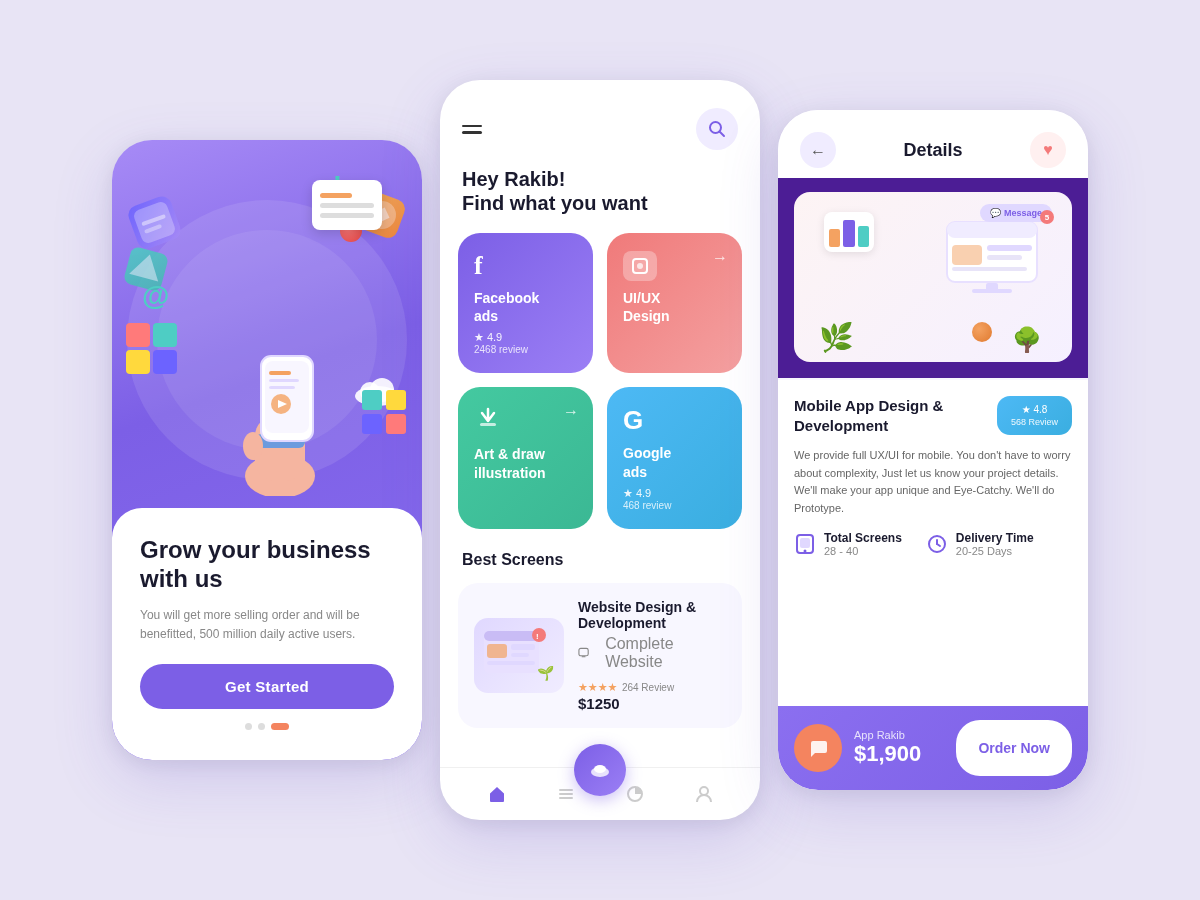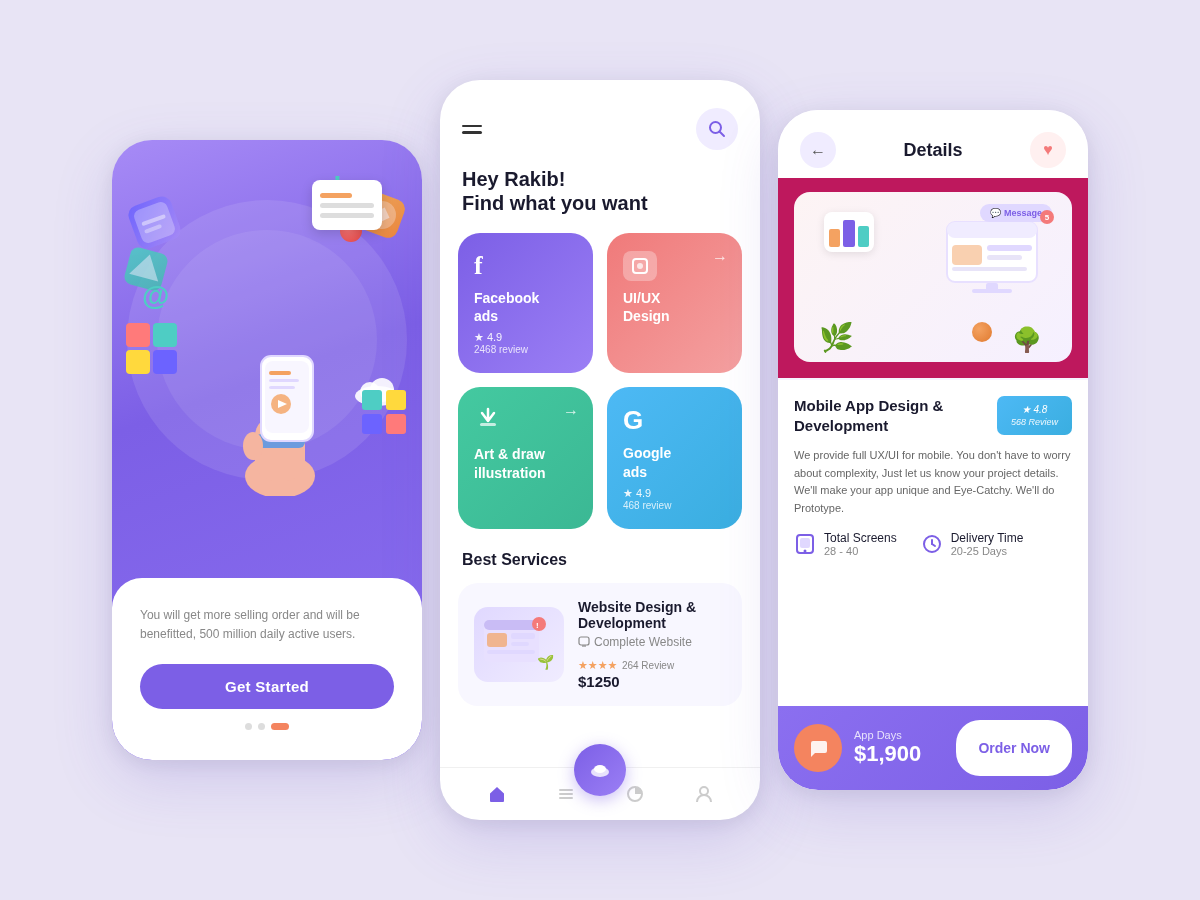--- a/index.html
+++ b/index.html
@@ -243,21 +243,21 @@
       width: 90px; height: 75px;
       background: linear-gradient(135deg, #e0d8ff, #f0ecff);
       border-radius: 14px;
       flex-shrink: 0;
       position: relative;
       overflow: hidden;
       display: flex; align-items: center; justify-content: center;
     }
     .service-info { flex: 1; }
     .service-name { font-size: 14px; font-weight: 700; color: #1a1a2e; margin-bottom: 4px; }
-    .service-type { font-size: 12px; color: #888; margin-bottom: 6px; display: flex; align-items: center; gap: 4px; }
+    .service-type { font-size: 16px; color: #888; margin-bottom: 6px; display: flex; align-items: center; gap: 16px; }
     .service-stars { color: #f4a261; font-size: 11px; }
     .service-reviews { font-size: 10px; color: #888; }
     .service-price { font-size: 15px; font-weight: 700; color: #1a1a2e; }
     .phone2-nav {
       margin-top: auto;
       display: flex;
       justify-content: space-around;
       align-items: center;
       padding: 16px 22px;
       border-top: 1px solid #f0f0f0;
@@ -304,21 +304,21 @@
     }
     .details-title { font-size: 18px; font-weight: 700; color: #1a1a2e; }
     .heart-btn {
       width: 36px; height: 36px;
       border-radius: 50%;
       background: #fff0f0;
       display: flex; align-items: center; justify-content: center;
       cursor: pointer; border: none; font-size: 16px; color: #f47a7a;
     }
     .phone3-hero {
-      background: #be185d;
+      background: #4c1d95;
       padding: 14px 16px 16px;
       position: relative;
     }
     .hero-illustration {
       width: 100%;
       height: 170px;
       background: linear-gradient(135deg, #fdf4f4, #f5f0ff);
       border-radius: 16px;
       display: flex; align-items: center; justify-content: center;
       position: relative;
@@ -337,33 +337,32 @@
     .bar { flex: 1; border-radius: 2px; }
     .bar1 { height: 60%; background: #f4a261; }
     .bar2 { height: 90%; background: #7c5fe6; }
     .bar3 { height: 70%; background: #4ecdc4; }
     .phone3-content { padding: 16px; flex: 1; background: #fff; margin-top: 2px; }
     .product-row { display: flex; justify-content: space-between; align-items: center; margin-bottom: 12px; }
     .product-name { font-size: 15px; font-weight: 700; color: #1a1a2e; line-height: 1.3; max-width: 160px; }
     .rating-badge {
       background: linear-gradient(135deg, #4db9f5, #3aaee0);
       color: #fff;
-      border-radius: 7px;
+      border-radius: 13px;
       padding: 8px 14px;
       text-align: center;
       min-width: 70px;
-      font-style: italic;
     }
     .rating-badge .stars { font-size: 10px; margin-bottom: 2px; }
     .rating-badge .review-cnt { font-size: 9px; opacity: 0.9; }
     .product-desc { font-size: 11px; color: #666; line-height: 1.6; margin-bottom: 14px; }
     .specs-row { display: flex; gap: 24px; margin-bottom: 14px; }
     .spec-item { display: flex; gap: 8px; align-items: flex-start; }
     .spec-icon { font-size: 18px; color: #7c5fe6; flex-shrink: 0; margin-top: 2px; }
-    .spec-label { font-size: 12px; font-weight: 400; color: #1a1a2e; }
+    .spec-label { font-size: 12px; font-weight: 700; color: #1a1a2e; }
     .spec-value { font-size: 11px; color: #888; }
     .phone3-footer {
       display: flex;
       align-items: center;
       padding: 14px 16px;
       background: linear-gradient(135deg, #8b6ff0, #7c5fe6);
       border-radius: 0 0 40px 40px;
       gap: 12px;
     }
     .chat-bubble-btn {
@@ -469,20 +468,21 @@
       <div style="position:absolute; bottom:130px; right:20px; z-index:4;">
         <svg width="50" height="30" viewBox="0 0 50 30">
           <ellipse cx="25" cy="20" rx="22" ry="10" fill="white" opacity="0.9"></ellipse>
           <ellipse cx="18" cy="16" rx="10" ry="10" fill="white" opacity="0.9"></ellipse>
           <ellipse cx="30" cy="14" rx="12" ry="12" fill="white" opacity="0.9"></ellipse>
         </svg>
       </div>
     </div>
 
     <div class="phone1-bottom">
+      <h2>Grow your business with us</h2>
       <p>You will get more selling order and will be benefitted, 500 million daily active users.</p>
       <button class="btn-get-started">Get Started</button>
       <div class="dots-row">
         <div class="dot"></div>
         <div class="dot"></div>
         <div class="dot active"></div>
       </div>
     </div>
   </div>
 
@@ -537,21 +537,21 @@
       </div>
 
       <div class="cat-card blue">
         <span class="cat-icon" style="font-weight:700; color:white; font-size:26px;">G</span>
         <div class="cat-name">Google<br>ads</div>
         <div class="cat-rating">★ 4.9</div>
         <div class="cat-review">468 review</div>
       </div>
     </div>
 
-    <div class="section-title">Best Services</div>
+    <div class="section-title">Best Screens</div>
 
     <div class="service-card">
       <div class="service-img">
 
         <svg width="80" height="65" viewBox="0 0 80 65">
           <rect x="5" y="8" width="55" height="42" rx="5" fill="#e8e0ff"></rect>
           <rect x="5" y="8" width="55" height="10" rx="5" fill="#c9bcf5"></rect>
           <rect x="8" y="21" width="20" height="14" rx="3" fill="#f4a261" opacity="0.7"></rect>
           <rect x="32" y="21" width="24" height="6" rx="2" fill="#e0d8ff"></rect>
           <rect x="32" y="30" width="18" height="4" rx="2" fill="#e0d8ff"></rect>
@@ -697,20 +697,20 @@
       </div>
     </div>
 
     <div class="phone3-footer">
       <button class="chat-bubble-btn">
         <svg width="22" height="22" viewBox="0 0 22 22">
           <path d="M4 4h14a2 2 0 012 2v8a2 2 0 01-2 2H8l-4 4V6a2 2 0 012-2z" fill="white" opacity="0.9"></path>
         </svg>
       </button>
       <div class="price-section">
-        <div class="price-label">App Days</div>
+        <div class="price-label">App Rakib</div>
         <div class="price-value">$1,900</div>
       </div>
       <button class="order-btn">Order Now</button>
     </div>
   </div>
 
 </div>
 
 </body></html>

